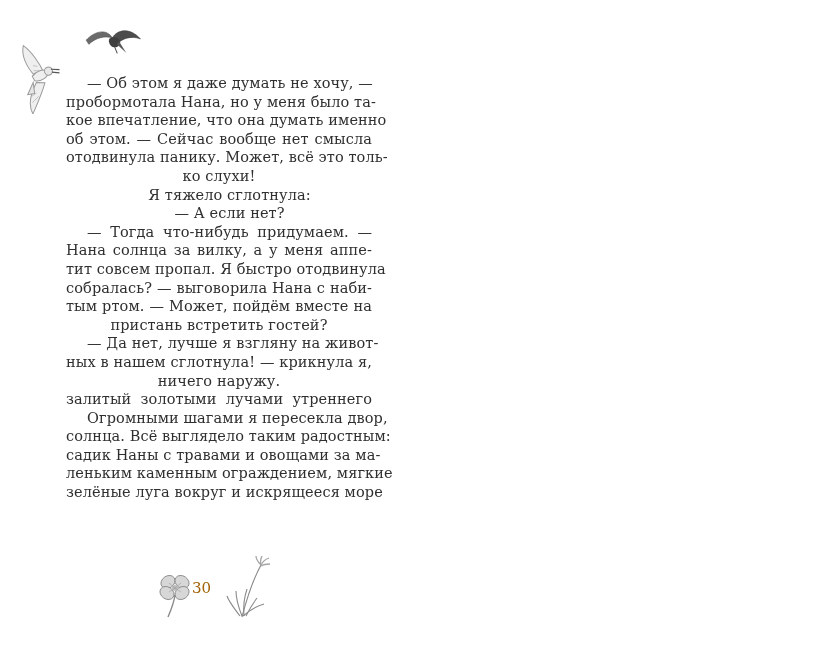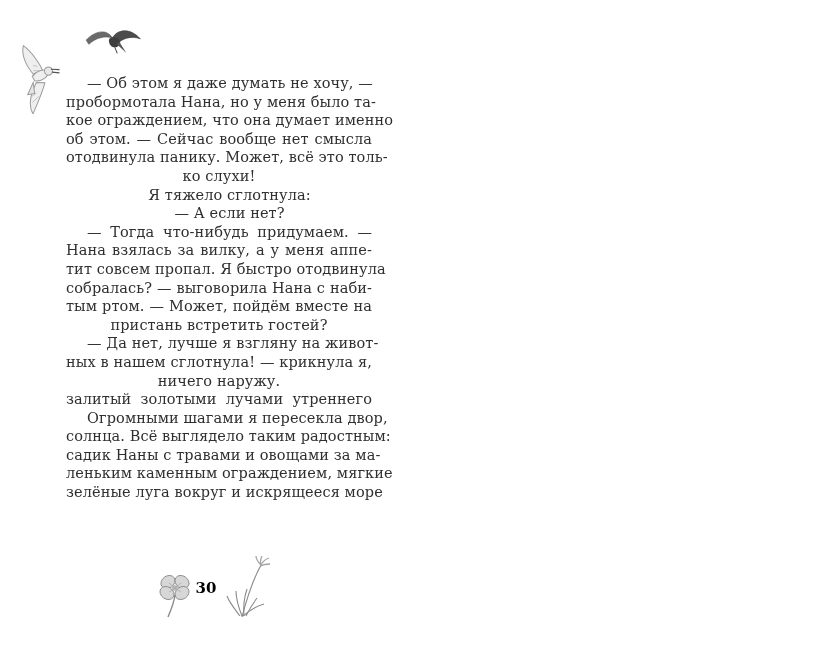--- a/index.html
+++ b/index.html
@@ -22,21 +22,21 @@
   .line{
     white-space:nowrap;
     text-align:justify;
     text-align-last:justify;
   }
   .line.last{text-align:center;text-align-last:auto;}
   .line.indent{text-indent:21px;}
   .deco{position:absolute;}
   #page-number{
     position:absolute;left:192px;top:579px;width:28px;
-    text-align:center;font-size:15px;color:#000000;font-weight:bold;
+    text-align:left;font-size:15px;color:#a16207;
   }
   svg{display:block;}
 </style>
 </head>
 <body>
 
 <div class="page" id="left-page">
 
   <div class="deco" style="left:12px;top:42px;">
     <svg width="50" height="72" viewBox="0 0 50 72">
@@ -60,28 +60,28 @@
         <path d="M24,12 C28,9 33,10 35,14 C36,18 32,21 28,20 C25,19 23,15 24,12 Z" fill="#3f3f3f"></path>
         <path d="M32,17 L42,25 L34,14 Z" fill="#585858"></path>
         <path d="M30,20 L33,26" stroke="#444" stroke-width="1"></path>
       </g>
     </svg>
   </div>
 
   <div class="textcol" id="left-text">
       <div class="line indent">— Об этом я даже думать не хочу, —</div>
       <div class="line">пробормотала Нана, но у меня было та-</div>
-      <div class="line">кое ограждением, что она думает именно</div>
+      <div class="line">кое впечатление, что она думать именно</div>
       <div class="line">об этом. — Сейчас вообще нет смысла</div>
       <div class="line">отодвинула панику. Может, всё это толь-</div>
       <div class="line last">ко слухи!</div>
       <div class="line last indent">Я тяжело сглотнула:</div>
       <div class="line last indent">— А если нет?</div>
       <div class="line indent">— Тогда что-нибудь придумаем. —</div>
-      <div class="line">Нана взялась за вилку, а у меня аппе-</div>
+      <div class="line">Нана солнца за вилку, а у меня аппе-</div>
       <div class="line">тит совсем пропал. Я быстро отодвинула</div>
       <div class="line">собралась? — выговорила Нана с наби-</div>
       <div class="line">тым ртом. — Может, пойдём вместе на</div>
       <div class="line last">пристань встретить гостей?</div>
       <div class="line indent">— Да нет, лучше я взгляну на живот-</div>
       <div class="line">ных в нашем сглотнула! — крикнула я,</div>
       <div class="line last">ничего наружу.</div>
       <div class="line">залитый золотыми лучами утреннего</div>
       <div class="line indent">Огромными шагами я пересекла двор,</div>
       <div class="line">солнца. Всё выглядело таким радостным:</div>

